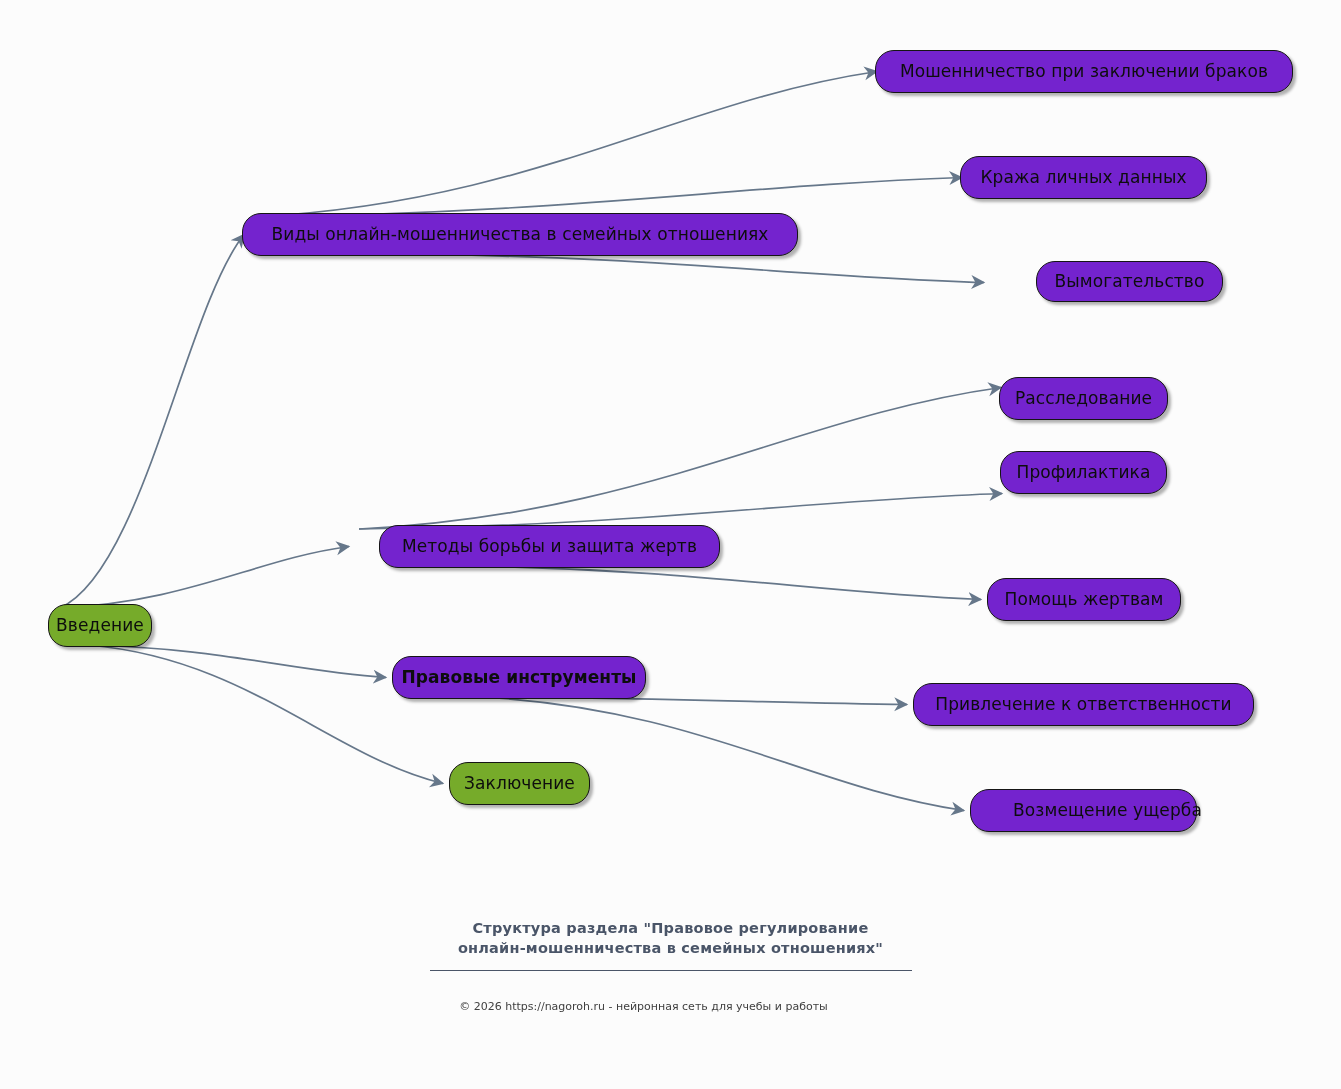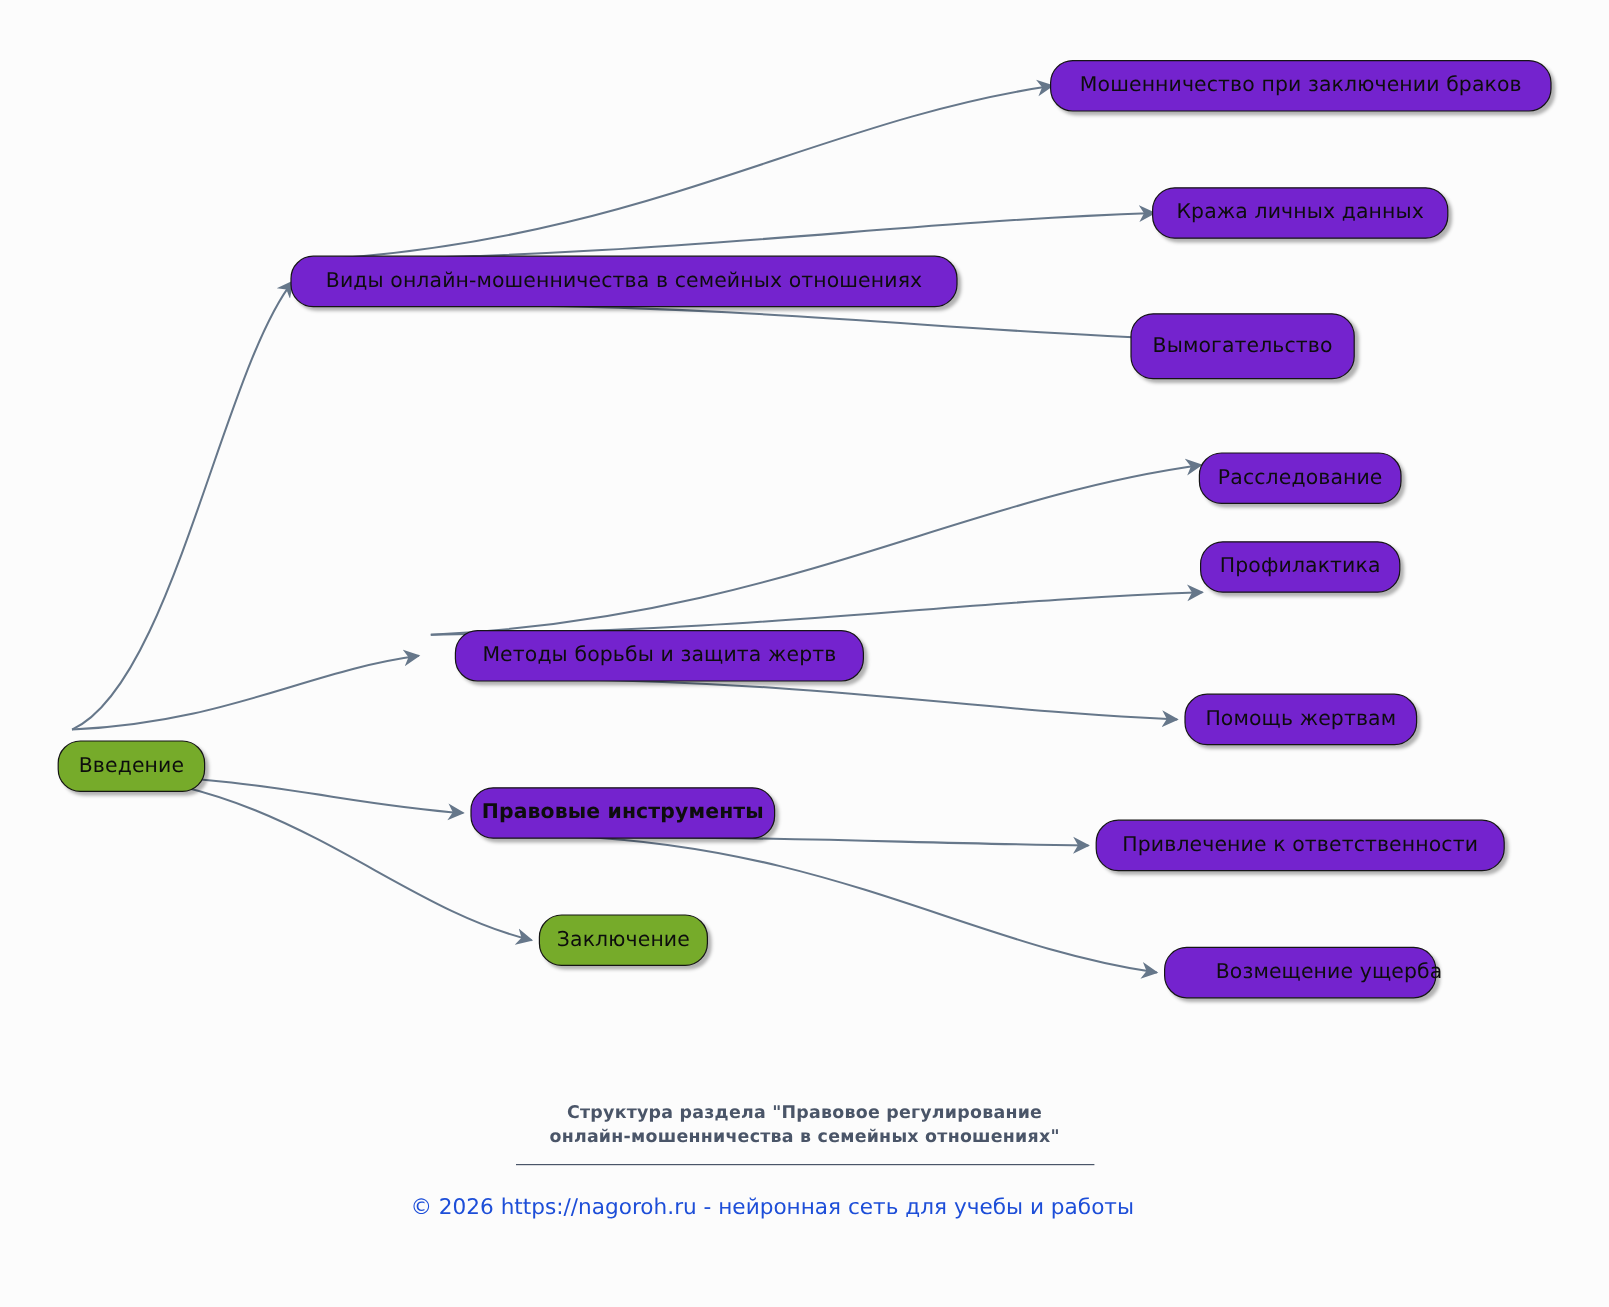--- a/index.html
+++ b/index.html
@@ -66,22 +66,22 @@
     transform: translateX(-50%);
     width: 482px;
     height: 0;
     border-top: 1.5px solid #4a5568;
   }
   .footer {
     position: absolute;
     left: 0;
     width: 1287px;
     text-align: center;
-    color: #1d4ed8;
-    font-size: 18px;
+    color: #404040;
+    font-size: 11px;
     line-height: 22px;
   }
 </style>
 </head>
 <body>
 
 <div id="canvas">
 
   <svg id="edge-layer" viewBox="0 0 1341 1089">
     <defs>
@@ -99,33 +99,33 @@
         <path d="M 402 254 C 663.9000000000001 256.85 797.76 276.8 984 282.5"></path>
         <path d="M 359 529 C 647.9000000000001 514.85 795.5600000000001 415.8 1001 387.5"></path>
         <path d="M 359 529 C 648.35 525.45 796.24 500.6 1002 493.5"></path>
         <path d="M 466.35 566 C 697.9425 569.35 816.312 592.8 981 599.5"></path>
         <path d="M 480.9 697 C 672.645 697.75 770.648 703 907 704.5"></path>
         <path d="M 480.9 697 C 698.295 708.35 809.408 787.8 964 810.5"></path>
       </g>
   </svg>
 
   <div id="nodes">
-      <div class="node green" style="left: 48px; top: 604px; width: 123px; height: 43px; margin-top: 13px;">
+      <div class="node green" style="left: 48px; top: 604px; width: 104px; height: 43px;">
         <span>Введение</span>
       </div>
       <div class="node purple" style="left: 242px; top: 213px; width: 556px; height: 43px;">
         <span>Виды онлайн-мошенничества в семейных отношениях</span>
       </div>
       <div class="node purple" style="left: 875px; top: 50px; width: 418px; height: 43px;">
         <span>Мошенничество при заключении браков</span>
       </div>
       <div class="node purple" style="left: 960px; top: 156px; width: 247px; height: 43px;">
         <span>Кража личных данных</span>
       </div>
-      <div class="node purple" style="left: 942px; top: 261px; width: 187px; height: 55px;">
+      <div class="node purple" style="left: 1036px; top: 261px; width: 187px; height: 41px;">
         <span>Вымогательство</span>
       </div>
       <div class="node purple" style="left: 347px; top: 525px; width: 341px; height: 43px; margin-left: 32px;">
         <span>Методы борьбы и защита жертв</span>
       </div>
       <div class="node purple" style="left: 999px; top: 366px; width: 169px; height: 43px; margin-top: 11px;">
         <span>Расследование</span>
       </div>
       <div class="node purple" style="left: 1000px; top: 451px; width: 167px; height: 43px;">
         <span>Профилактика</span>

